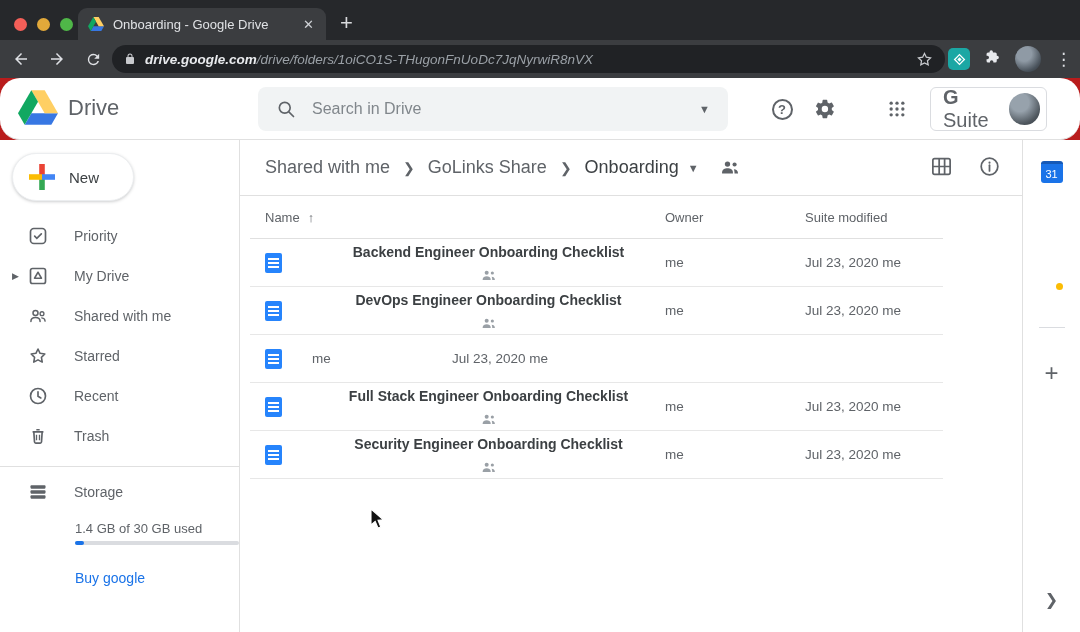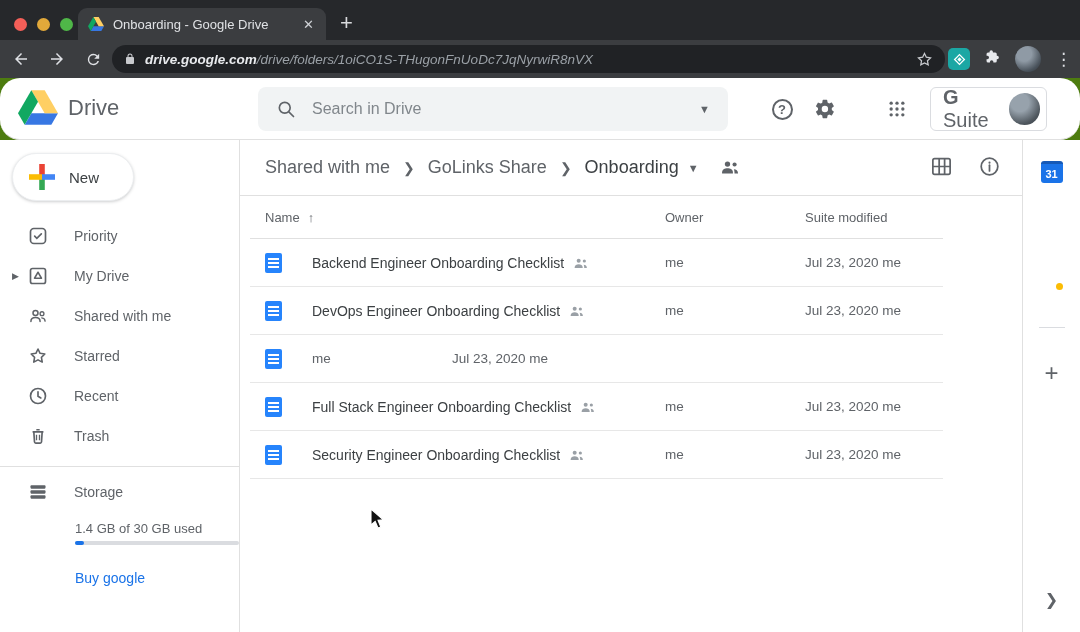--- a/index.html
+++ b/index.html
@@ -1,18 +1,18 @@
 <!DOCTYPE html>
 <html><head>
 <meta charset="utf-8">
 <style>
   * { margin:0; padding:0; box-sizing:border-box; }
   html,body { width:1080px; height:632px; overflow:hidden; background:#fff;
     font-family:"Liberation Sans","DejaVu Sans",sans-serif; }
-  .window { position:relative; width:1080px; height:632px; background:#4d7c0f; }
+  .window { position:relative; width:1080px; height:632px; background:#b91c1c; }
 
   
   .tabstrip { position:absolute; top:0; left:0; width:1080px; height:40px; background:#26282b; }
   .traffic { position:absolute; top:18px; display:flex; gap:10px; left:14px; }
   .light { width:13px; height:13px; border-radius:50%; }
   .light.red { background:#f45f58; } .light.yellow { background:#e2a93a; } .light.green { background:#4fb748; }
   .tab { position:absolute; left:78px; top:8px; width:248px; height:32px; background:#3b3d40;
     border-radius:9px 9px 0 0; display:flex; align-items:center; padding:0 10px; gap:9px; }
   .tab-title { color:#e0e2e5; font-size:13px; white-space:nowrap; overflow:hidden; flex:1; }
   .tab-close { color:#cfd2d6; font-size:13px; cursor:default; padding:0 2px; }
@@ -84,32 +84,32 @@
 
   .filetable { position:absolute; top:56px; left:10px; width:693px; }
   .thead { height:43px; display:flex; align-items:center; border-bottom:1px solid #e0e0e0; padding-left:15px;
     font-size:13px; color:#5f6368; font-weight:500; }
   .th-name { width:400px; display:flex; align-items:center; gap:8px; }
   .sort-arrow { font-size:13px; color:#5f6368; }
   .th-owner { width:140px; }
   .th-mod { flex:1; }
   .frow { height:48px; display:flex; align-items:center; border-bottom:1px solid #e7e7e7; padding-left:15px; }
   .fcell-icon { width:47px; display:flex; align-items:center; }
-  .fcell-name { width:353px; display:flex; align-items:center; gap:9px; font-size:14px; color:#3c4043; font-weight:400; }
+  .fcell-name { width:353px; display:flex; align-items:center; gap:9px; font-size:14px; color:#3c4043; font-weight:700;flex-direction:column; }
   .fcell-name .fname { white-space:nowrap; overflow:hidden; text-overflow:ellipsis; }
   .fcell-owner { width:140px; font-size:13.5px; color:#5f6368; }
   .fcell-mod { flex:1; font-size:13.5px; color:#5f6368; }
   .docicon { width:17px; height:20px; background:#2684fc; border-radius:2px; position:relative; }
   .docicon::before { content:""; position:absolute; left:3px; top:5px; width:11px; height:2px; background:#fff;
     box-shadow:0 4px 0 #fff, 0 8px 0 #fff; }
 
   .rail { position:relative; width:58px; height:100%; border-left:1px solid #e0e0e0; background:#fff; }
   .rail-icon { position:absolute; left:50%; transform:translateX(-50%); }
   .cal-icon { top:21px; width:22px; height:22px; background:#1a73e8; border-radius:3px; color:#fff; font-size:11px;
-    font-weight:bold; display:flex; align-items:center; justify-content:center; border-top:3px solid #1559b7; }
+    font-weight:normal; display:flex; align-items:center; justify-content:center; border-top:3px solid #1559b7; }
   .keep-icon { top:76px; width:22px; height:22px; background:#fbbc04; border-radius:3px; position:relative; }
   .keep-icon::before { content:""; position:absolute; left:6px; top:4px; width:10px; height:10px; border-radius:50%; background:#fff; }
   .keep-icon::after { content:""; position:absolute; left:8.5px; top:13px; width:5px; height:4px; background:#fff; }
   .tasks-icon { top:132px; width:24px; height:24px; background:#2684fc; border-radius:50%; position:relative; overflow:hidden; }
   .tasks-icon::before { content:""; position:absolute; left:10px; top:-2px; width:5px; height:26px; background:#fff; transform:rotate(40deg); }
   .tasks-icon::after { content:""; position:absolute; left:4px; top:11px; width:7px; height:7px; border-radius:50%; background:#fbbc04; }
   .rail-divider { position:absolute; top:187px; left:16px; width:26px; border-top:1px solid #dadce0; }
   .rail-plus { top:219px; color:#5f6368; font-size:24px; font-weight:300; }
   .rail-chevron { top:450px; color:#5f6368; font-size:16px; }
 

